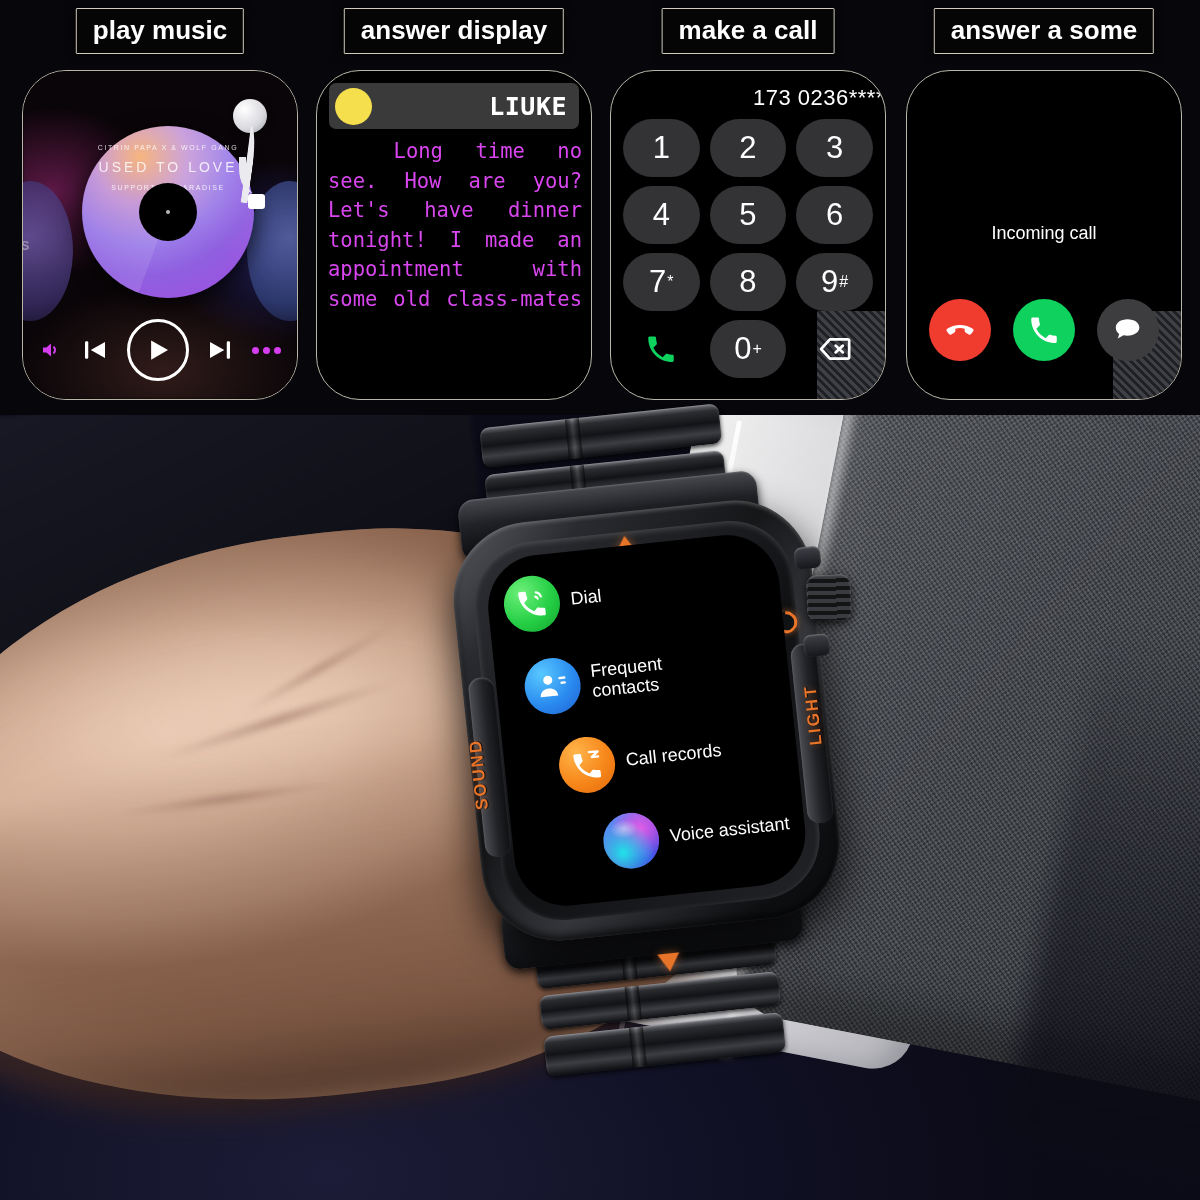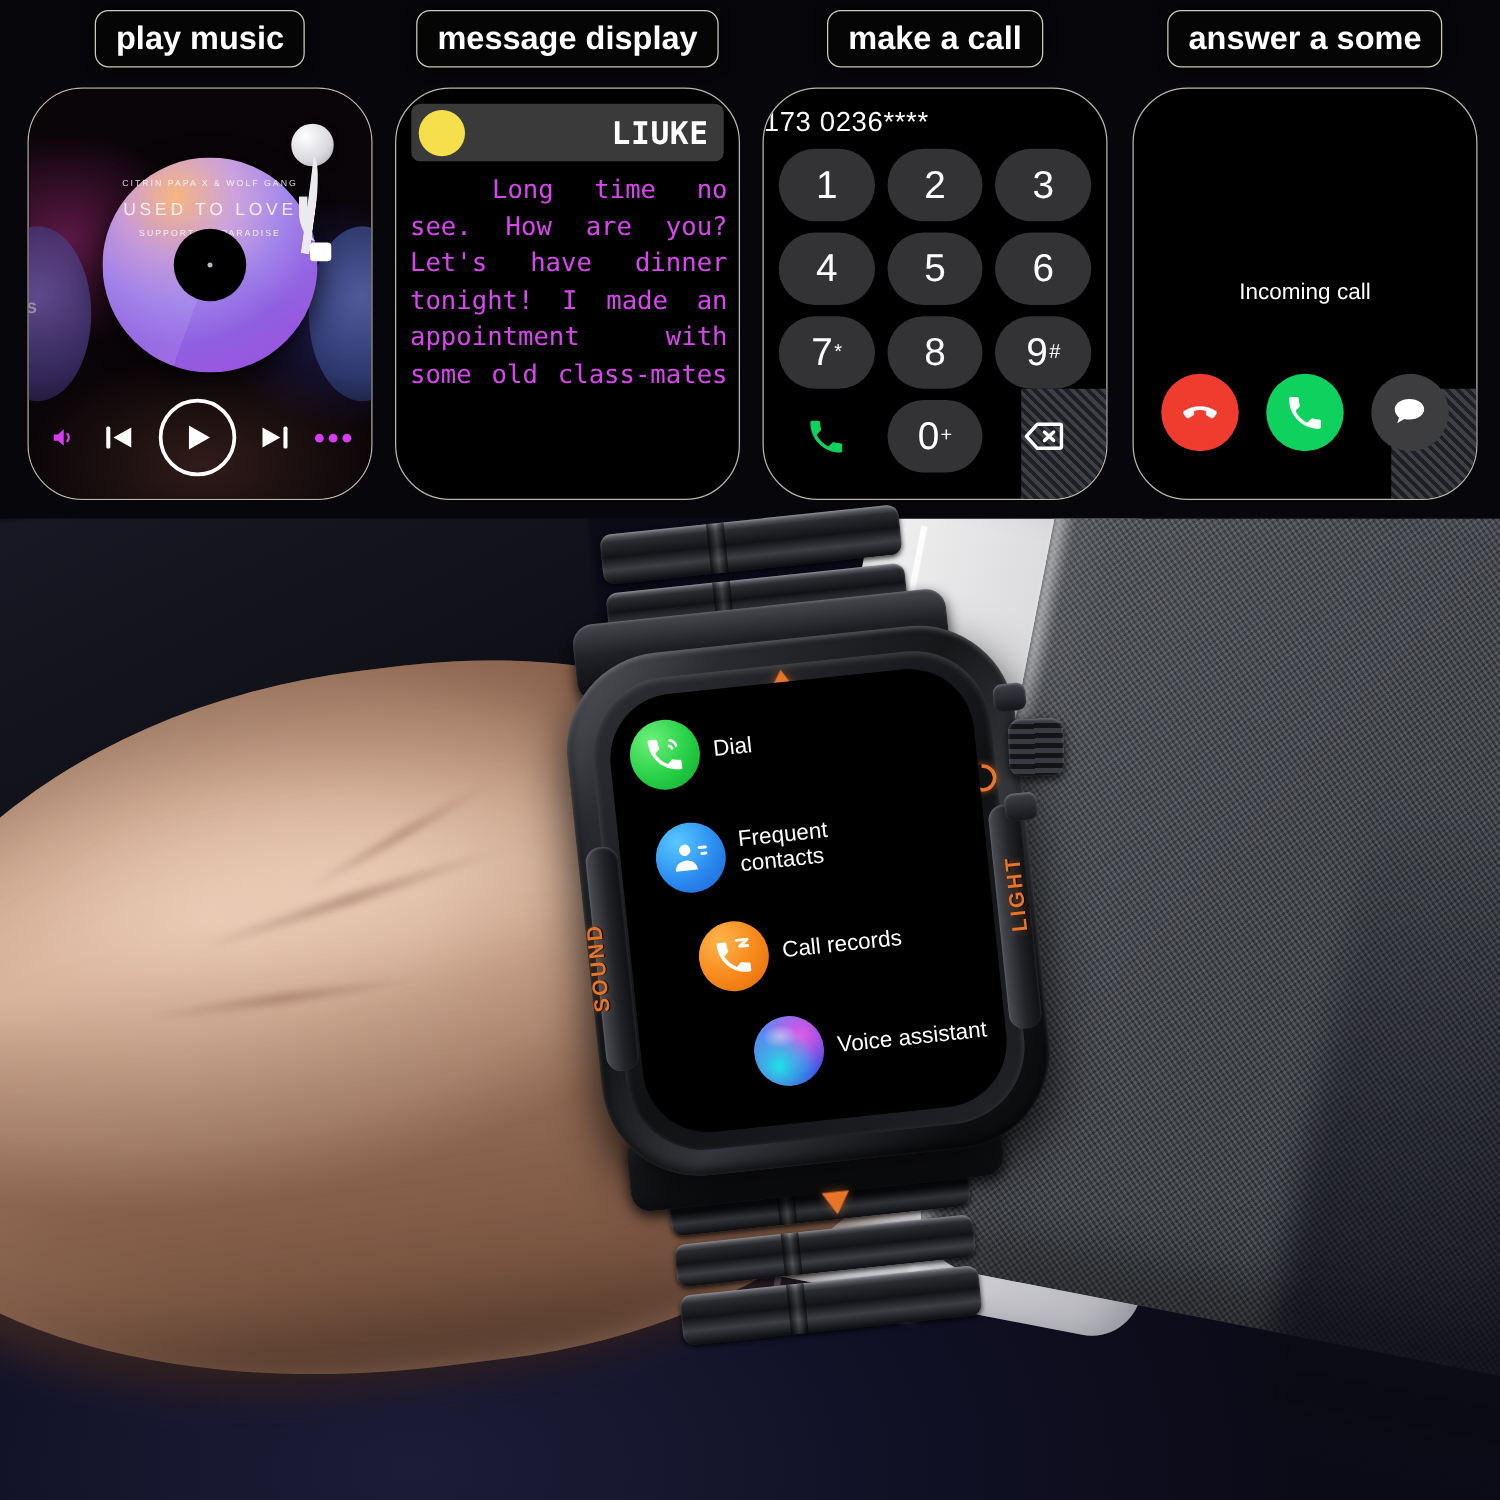--- a/index.html
+++ b/index.html
@@ -225,21 +225,21 @@
   }
   .ic-voice::after{
     content:""; position:absolute; left:14%; top:10%; width:50%; height:34%;
     border-radius:50%; background:radial-gradient(ellipse at center, rgba(255,255,255,.45), rgba(255,255,255,0) 70%);
   }
 
   
   .panel{ position:absolute; top:0; }
   .tag{
     position:absolute; left:50%; transform:translateX(-50%);
-    border:1px solid #cfcabb; border-radius:11px;
+    border:1px solid #cfcabb; border-radius:1px;
     background:#050505;
     color:#fff; font-weight:bold; font-size:26px;
     padding:8px 16px 10px; white-space:nowrap; line-height:1;
     box-shadow:0 0 10px rgba(0,0,0,.9);
   }
   .pscreen{
     position:absolute; top:70px; left:50%; transform:translateX(-50%);
     width:276px; height:330px;
     border-radius:44px;
     background:#000;
@@ -348,21 +348,21 @@
     color:#d946ef; font-family:"DejaVu Sans Mono", monospace;
     font-size:20.5px; line-height:1.44;
     text-align:justify; text-justify:inter-word;
     text-indent:3.2em;
     word-spacing:.02em;
   }
   .msg-body::after{ content:""; display:inline-block; width:100%; }
 
   
   .dial-num{
-    position:absolute; top:14px; left:0; right:0; text-align:left;
+    position:absolute; top:14px; left:0; right:0; text-align:right;
     color:#fff; font-size:22px; letter-spacing:.5px;
   }
   .keys{
     position:absolute; top:48px; left:12px; right:12px;
     display:grid; grid-template-columns:repeat(3,1fr); gap:9px 10px;
   }
   .key{
     height:58px; border-radius:29px;
     background:#333336;
     display:flex; align-items:center; justify-content:center;
@@ -557,21 +557,21 @@
       <span class="dots">
           <i></i>
           <i></i>
           <i></i>
         </span>
     </div>
   </div>
 </div>
 
 <div class="panel" style="left:312px; width:284px;">
-  <div class="tag" style="top:8px">message display</div>
+  <div class="tag" style="top:8px">answer display</div>
   <div class="pscreen">
     <div class="msg-hdr">
       <span class="avatar-dot"></span>
       <span class="msg-name">LIUKE</span>
     </div>
     <div class="msg-body">Long time no see. How are you? Let's have dinner tonight! I made an appointment with some old class-mates</div>
   </div>
 </div>
 
 <div class="panel" style="left:606px; width:284px;">

